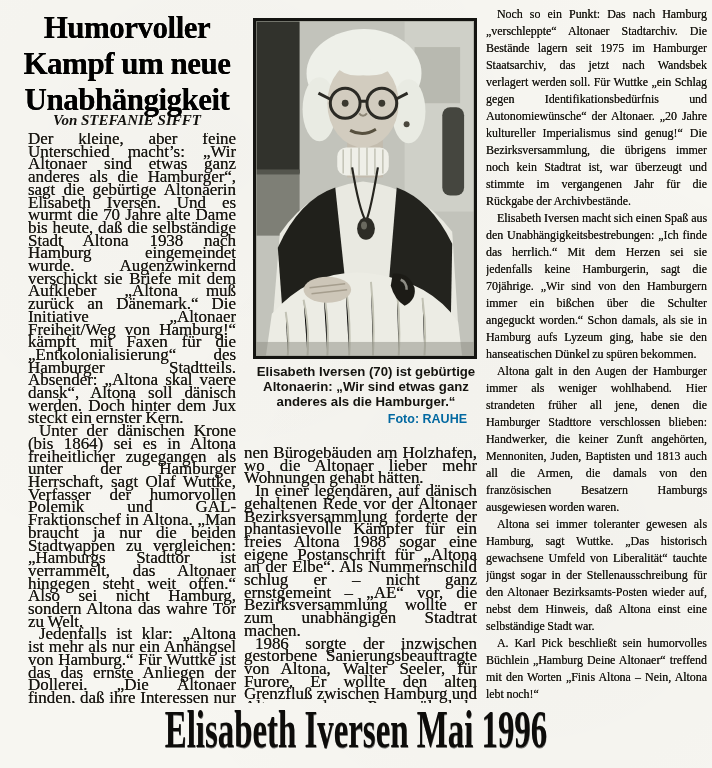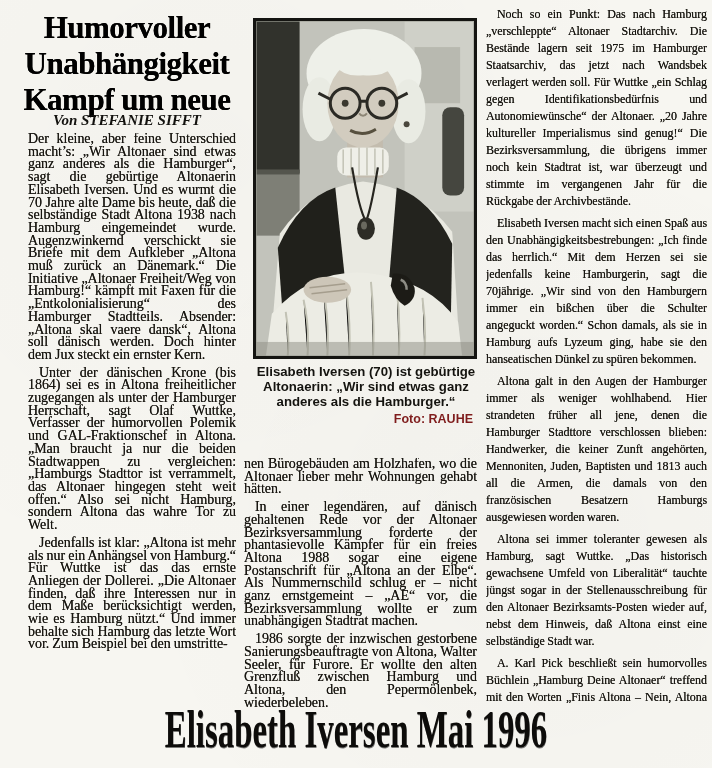--- a/index.html
+++ b/index.html
@@ -30,59 +30,59 @@
     text-align: center;
     font-weight: bold;
     font-size: 15px;
     color: #13120f;
     font-style: italic;
   }
 
   .bodycol {
     position: absolute;
     text-align: justify;
-    font-size: 14px;
+    font-size: 17px;
     line-height: 12.7px;
     letter-spacing: -0.05px;
     word-spacing: -0.3px;
     color: #181611;
     text-shadow: 0 0 0.4px rgba(20,18,12,0.85);
     overflow: hidden;
   }
   .bodycol p { margin: 0; padding: 0; text-indent: 11px; }
-  .bodycol p + p { margin-top: 5px; }
+  .bodycol p + p { }
   .bodycol p.no-indent { text-indent: 0; }
 
   .col-left   { left: 28px;  top: 133px; width: 208px; height: 570px; }
-  .col-middle { left: 244px; top: 458px; width: 233px; height: 256px; }
+  .col-middle { left: 244px; top: 447px; width: 233px; height: 256px; }
   .col-right  { left: 486px; top: 6px;   width: 221px; height: 697px; font-size: 12px; line-height: 17px; }
 
   .photo-frame {
     position: absolute; left: 253px; top: 18px;
     width: 224px; height: 341px;
     border: 3px solid #141411;
     background: #c9c9c2;
   }
   .photo-frame svg { display: block; width: 100%; height: 100%; }
 
   .photo-caption {
     position: absolute; left: 255px; top: 364px; width: 222px;
     font-family: "Liberation Sans", sans-serif;
     font-weight: bold;
     font-size: 13.2px; line-height: 15px;
     color: #14130f;
     text-align: center;
   }
   .photo-credit {
-    position: absolute; left: 255px; top: 412px; width: 218px;
+    position: absolute; left: 249px; top: 412px; width: 218px;
     font-family: "Liberation Sans", sans-serif;
     font-weight: bold;
     font-size: 12.5px;
     text-align: right;
-    color: #7f1d1d;
+    color: #0369a1;
   }
 
   .footer-annotation {
     position: absolute; left: 0; top: 698px; width: 712px;
     text-align: center;
     font-weight: bold;
     font-size: 53px;
     line-height: 62px;
     white-space: nowrap;
     transform: scaleX(0.62);
@@ -91,22 +91,22 @@
     text-shadow: 0.5px 0.5px 0.5px rgba(0,0,0,0.5);
   }
 </style>
 </head>
 <body>
 
 <main>
 
   <header class="headline">
     <div>Humorvoller</div>
+    <div>Kampf um neue</div>
     <div>Unabhängigkeit</div>
-    <div>Kampf um neue</div>
   </header>
 
   <div class="byline">Von STEFANIE SIFFT</div>
 
   <section class="bodycol col-left">
     <p class="no-indent">Der kleine, aber feine Unterschied macht’s: „Wir Altonaer sind etwas ganz anderes als die Hamburger“, sagt die gebürtige Altonaerin Elisabeth Iversen. Und es wurmt die 70 Jahre alte Dame bis heute, daß die selbständige Stadt Altona 1938 nach Hamburg eingemeindet wurde. Augenzwinkernd verschickt sie Briefe mit dem Aufkleber „Altona muß zurück an Dänemark.“ Die Initiative „Altonaer Freiheit/Weg von Hamburg!“ kämpft mit Faxen für die „Entkolonialisierung“ des Hamburger Stadtteils. Absender: „Altona skal vaere dansk“, Altona soll dänisch werden. Doch hinter dem Jux steckt ein ernster Kern.</p>
     <p>Unter der dänischen Krone (bis 1864) sei es in Altona freiheitlicher zugegangen als unter der Hamburger Herrschaft, sagt Olaf Wuttke, Verfasser der humorvollen Polemik und GAL-Fraktionschef in Altona. „Man braucht ja nur die beiden Stadtwappen zu vergleichen: „Hamburgs Stadttor ist verrammelt, das Altonaer hingegen steht weit offen.“ Also sei nicht Hamburg, sondern Altona das wahre Tor zu Welt.</p>
     <p>Jedenfalls ist klar: „Altona ist mehr als nur ein Anhängsel von Hamburg.“ Für Wuttke ist das das ernste Anliegen der Dollerei. „Die Altonaer finden, daß ihre Interessen nur in dem Maße berücksichtigt werden, wie es Hamburg nützt.“ Und immer behalte sich Hamburg das letzte Wort vor. Zum Beispiel bei den umstritte-</p>
   </section>
 
@@ -199,18 +199,18 @@
     <p class="no-indent">nen Bürogebäuden am Holzhafen, wo die Altonaer lieber mehr Wohnungen gehabt hätten.</p>
     <p>In einer legendären, auf dänisch gehaltenen Rede vor der Altonaer Bezirksversammlung forderte der phantasievolle Kämpfer für ein freies Altona 1988 sogar eine eigene Postanschrift für „Altona an der Elbe“. Als Nummernschild schlug er – nicht ganz ernstgemeint – „AE“ vor, die Bezirksversammlung wollte er zum unabhängigen Stadtrat machen.</p>
     <p>1986 sorgte der inzwischen gestorbene Sanierungsbeauftragte von Altona, Walter Seeler, für Furore. Er wollte den alten Grenzfluß zwischen Hamburg und Altona, den Pepermölenbek, wiederbeleben.</p>
   </section>
 
   <section class="bodycol col-right">
     <p>Noch so ein Punkt: Das nach Hamburg „verschleppte“ Altonaer Stadtarchiv. Die Bestände lagern seit 1975 im Hamburger Staatsarchiv, das jetzt nach Wandsbek verlagert werden soll. Für Wuttke „ein Schlag gegen Identifikationsbedürfnis und Autonomiewünsche“ der Altonaer. „20 Jahre kultureller Imperialismus sind genug!“ Die Bezirksversammlung, die übrigens immer noch kein Stadtrat ist, war überzeugt und stimmte im vergangenen Jahr für die Rückgabe der Archivbestände.</p>
     <p>Elisabeth Iversen macht sich einen Spaß aus den Unabhängigkeitsbestrebungen: „Ich finde das herrlich.“ Mit dem Herzen sei sie jedenfalls keine Hamburgerin, sagt die 70jährige. „Wir sind von den Hamburgern immer ein bißchen über die Schulter angeguckt worden.“ Schon damals, als sie in Hamburg aufs Lyzeum ging, habe sie den hanseatischen Dünkel zu spüren bekommen.</p>
     <p>Altona galt in den Augen der Hamburger immer als weniger wohlhabend. Hier strandeten früher all jene, denen die Hamburger Stadttore verschlossen blieben: Handwerker, die keiner Zunft angehörten, Mennoniten, Juden, Baptisten und 1813 auch all die Armen, die damals von den französischen Besatzern Hamburgs ausgewiesen worden waren.</p>
     <p>Altona sei immer toleranter gewesen als Hamburg, sagt Wuttke. „Das historisch gewachsene Umfeld von Liberalität“ tauchte jüngst sogar in der Stellenausschreibung für den Altonaer Bezirksamts-Posten wieder auf, nebst dem Hinweis, daß Altona einst eine selbständige Stadt war.</p>
-    <p>A. Karl Pick beschließt sein humorvolles Büchlein „Hamburg Deine Altonaer“ treffend mit den Worten „Finis Altona – Nein, Altona lebt galt!“</p>
+    <p>A. Karl Pick beschließt sein humorvolles Büchlein „Hamburg Deine Altonaer“ treffend mit den Worten „Finis Altona – Nein, Altona lebt noch!“</p>
   </section>
 
   <div class="footer-annotation">Elisabeth Iversen Mai 1996</div>
 
 </main>
 
 </body></html>

